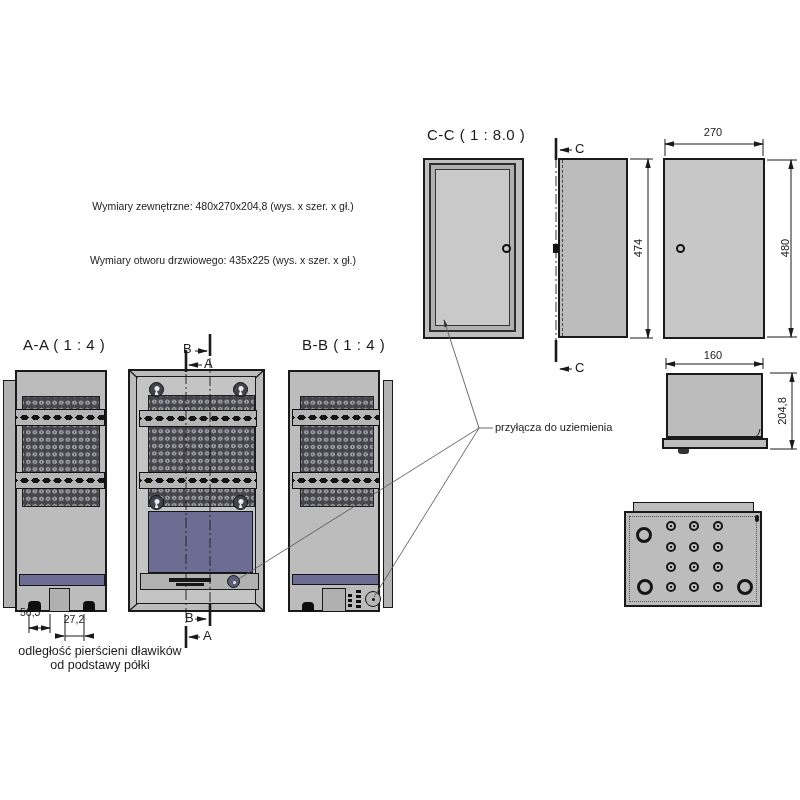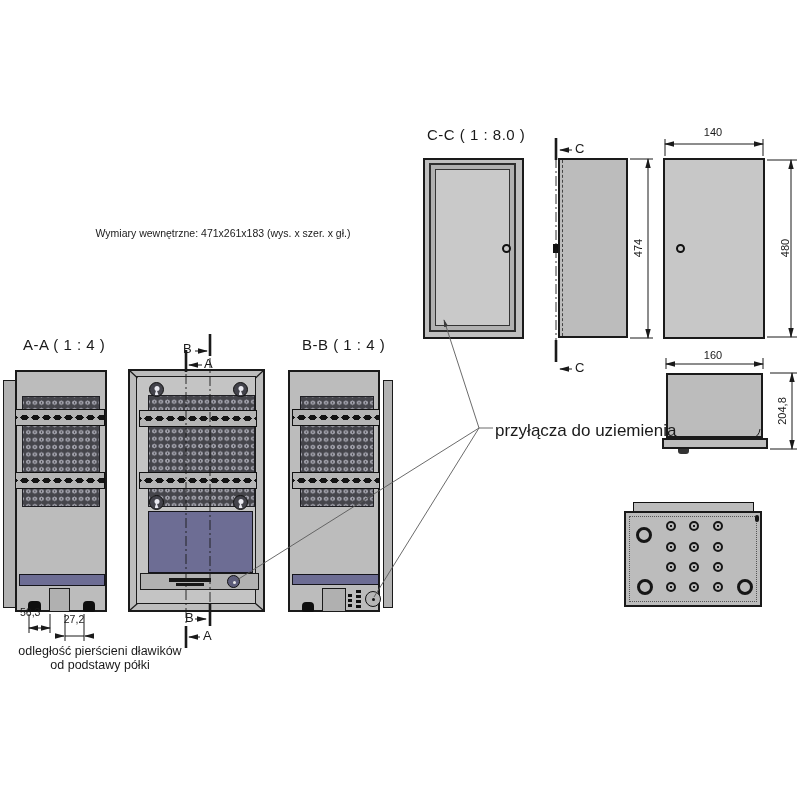--- a/index.html
+++ b/index.html
@@ -218,35 +218,36 @@
     <path class="dl" d="M752,438 Q759,437 760,429" stroke-width="1.2"></path>
 
     <g>
       <path class="ld" d="M479,428 L444,320" marker-end="url(#ahs)"></path>
       <path class="ld" d="M479,428 L237,580"></path>
       <path class="ld" d="M479,428 L374,597"></path>
       <path class="ld" d="M479,428 L493,428"></path>
     </g>
   </svg>
 
-  <div class="txt spec ctr tlayer" style="left:50px;top:227px;width:346px">Wymiary wewnętrzne: 471x261x183 (wys. x szer. x gł.)</div>
+  <div class="txt spec ctr tlayer" style="left:50px;top:200px;width:346px">Wymiary zewnętrzne: 480x270x204,8 (wys. x szer. x gł.)</div>
+  <div class="txt spec ctr tlayer" style="left:50px;top:254px;width:346px">Wymiary otworu drzwiowego: 435x225 (wys. x szer. x gł.)</div>
 
   <div class="txt seclab tlayer" style="left:23px;top:336px">A-A ( 1 : 4 )</div>
   <div class="txt seclab tlayer" style="left:302px;top:336px">B-B ( 1 : 4 )</div>
   <div class="txt seclab tlayer" style="left:427px;top:126px">C-C ( 1 : 8.0 )</div>
 
-  <div class="txt dim ctr tlayer" style="left:690px;top:126px;width:46px">140</div>
+  <div class="txt dim ctr tlayer" style="left:690px;top:126px;width:46px">270</div>
   <div class="txt dim ctr rot tlayer" style="left:769px;top:241px;width:34px;height:14px">480</div>
   <div class="txt dim ctr rot tlayer" style="left:622px;top:241px;width:34px;height:14px">474</div>
   <div class="txt dim ctr tlayer" style="left:690px;top:349px;width:46px">160</div>
   <div class="txt dim ctr rot tlayer" style="left:761px;top:404px;width:44px;height:14px">204,8</div>
   <div class="txt tlayer" style="left:20px;top:606px;font-size:10.5px">56,3</div>
   <div class="txt ctr tlayer" style="left:59px;top:613px;width:30px;font-size:10.5px">27,2</div>
 
-  <div class="txt tlayer" style="left:495px;top:421px;font-size:17px">przyłącza do uziemienia</div>
+  <div class="txt tlayer" style="left:495px;top:421px;font-size:11px">przyłącza do uziemienia</div>
   <div class="txt ctr tlayer" style="left:5px;top:644px;width:190px;font-size:12.5px">odległość pierścieni dławików</div>
   <div class="txt ctr tlayer" style="left:5px;top:658px;width:190px;font-size:12.5px">od podstawy półki</div>
 
   <div class="txt mk tlayer" style="left:183px;top:342px">B</div>
   <div class="txt mk tlayer" style="left:204px;top:357px">A</div>
   <div class="txt mk tlayer" style="left:185px;top:611px">B</div>
   <div class="txt mk tlayer" style="left:203px;top:629px">A</div>
   <div class="txt mk tlayer" style="left:575px;top:142px">C</div>
   <div class="txt mk tlayer" style="left:575px;top:361px">C</div>
 

